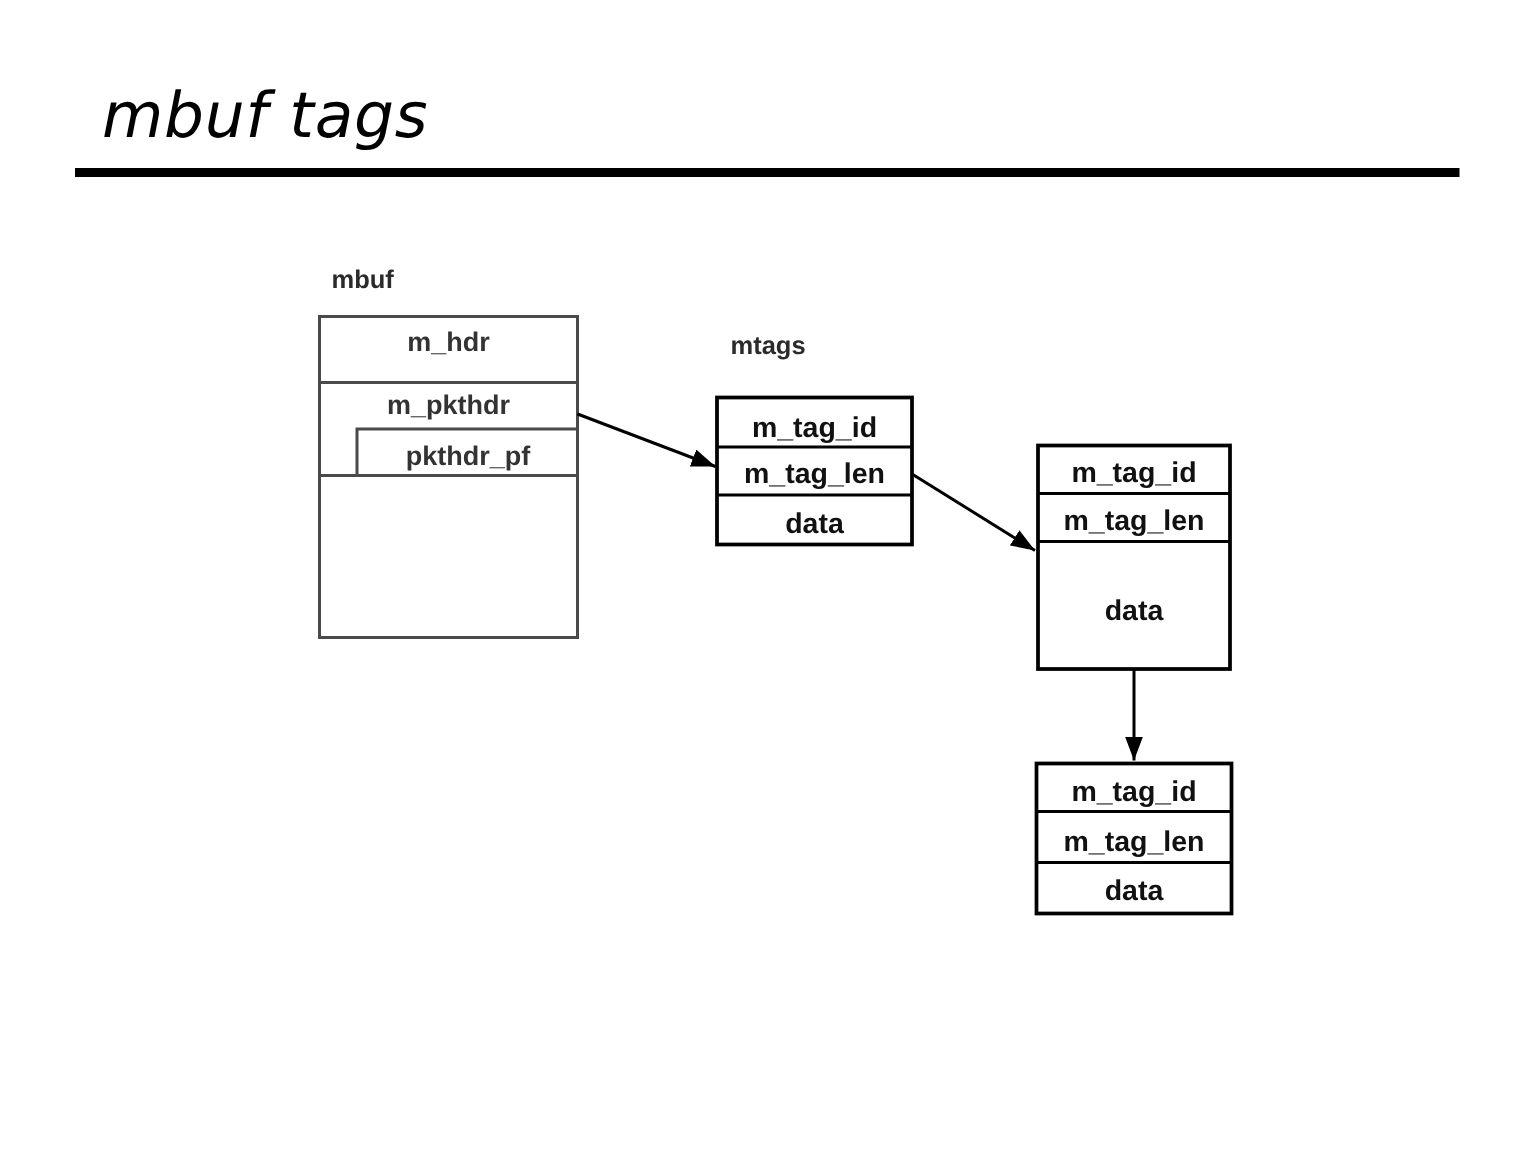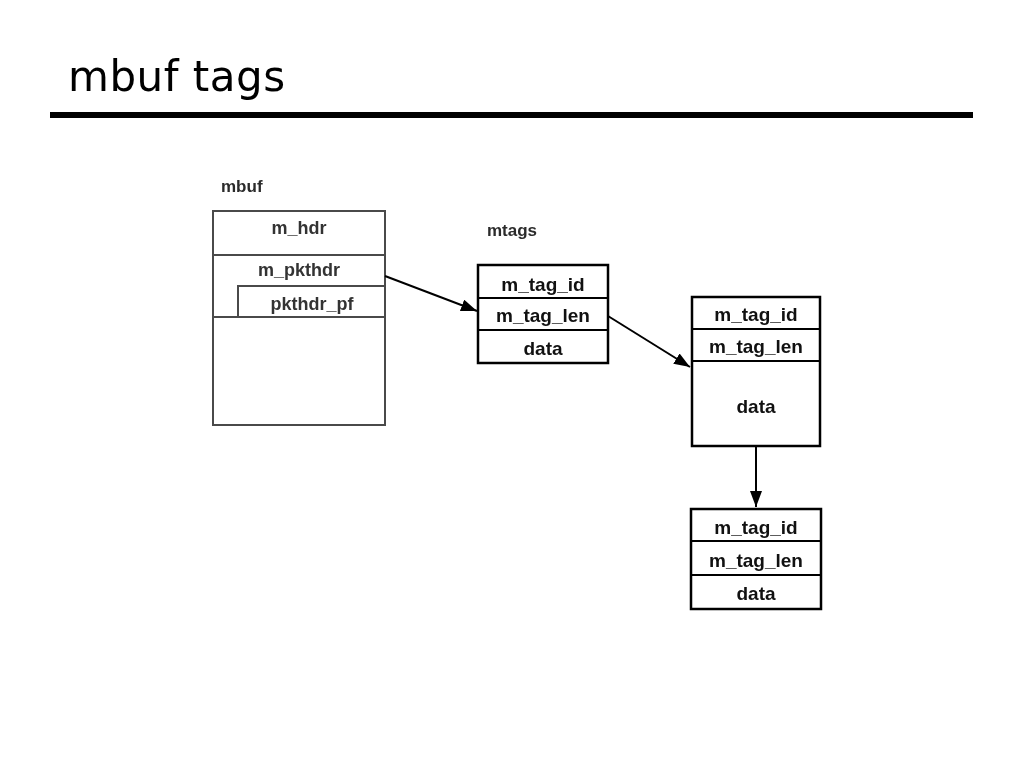--- a/index.html
+++ b/index.html
@@ -18,20 +18,21 @@
   .slide-title {
     position: absolute;
     left: 68px;
     top: 52px;
     margin: 0;
     font-size: 42px;
     font-weight: 500;
     color: #000000;
     letter-spacing: 0.5px;
     font-family: "DejaVu Sans", "Liberation Sans", sans-serif;
+    font-style: italic;
   }
   .title-rule {
     position: absolute;
     left: 50px;
     top: 112px;
     width: 923px;
     height: 6px;
     background: #000000;
   }
   .diagram-svg {

